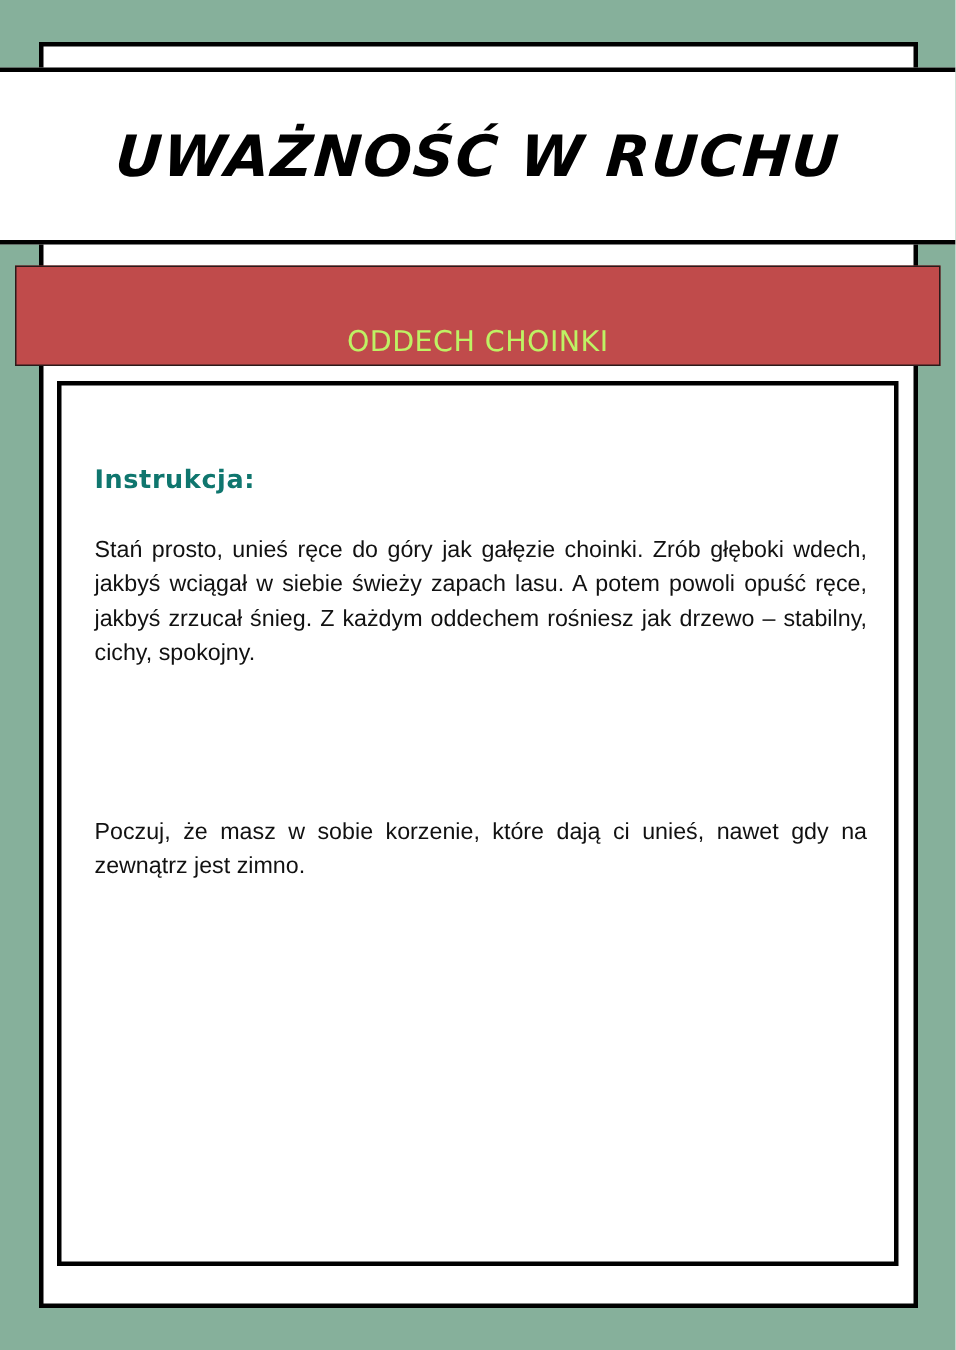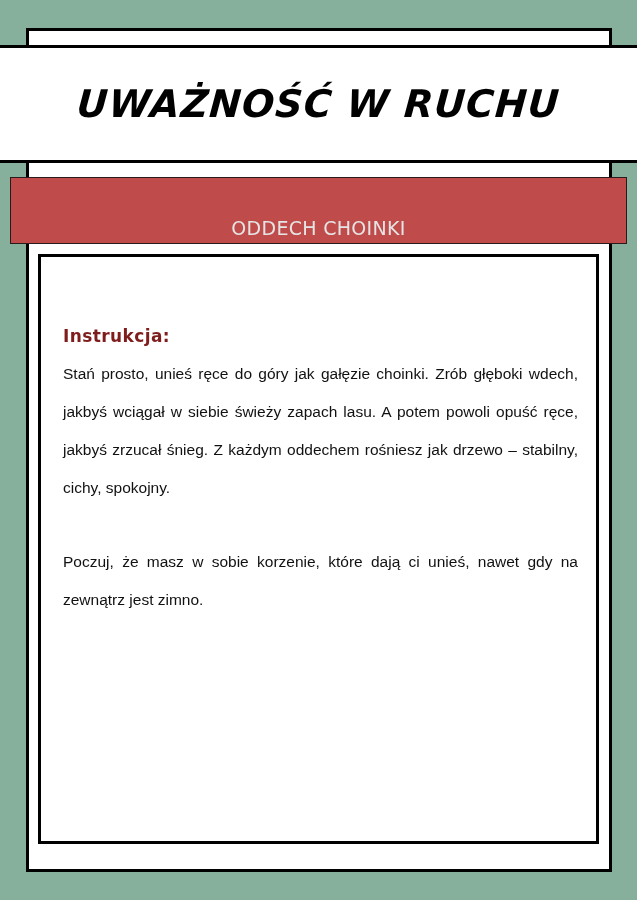--- a/index.html
+++ b/index.html
@@ -23,34 +23,34 @@
     font-size: 38px; letter-spacing: 1px; color: #000000;
     transform: skewX(-4deg);
   }
   .banner {
     position: absolute; left: 10px; top: 177px; width: 615px; height: 65px;
     background: #c04b4b; border: 1px solid #2a1a1a;
     display: flex; align-items: center; justify-content: center;
   }
   .banner-text {
     font-family: "DejaVu Sans", sans-serif;
-    font-size: 19px; color: #e5e5e5; letter-spacing: 0.3px; margin-top: 35px;
+    font-size: 19px; color: #bef264; letter-spacing: 0.3px; margin-top: 35px;
   }
   .inner-box {
     position: absolute; left: 38px; top: 254px; width: 555px; height: 584px;
     background: #ffffff; border: 3px solid #000000;
   }
   .instr-heading {
     position: absolute; left: 22px; top: 53px;
     font-family: "DejaVu Sans", sans-serif; font-weight: bold;
-    font-size: 17px; color: #7f1d1d; letter-spacing: 0.4px; margin-top: 16px;
+    font-size: 17px; color: #0f766e; letter-spacing: 0.4px;
   }
   .para {
     position: absolute; left: 22px; width: 515px;
-    font-size: 15.5px; line-height: 38px; color: #111111;
+    font-size: 15.5px; line-height: 23px; color: #111111;
     text-align: justify; margin: 0;
   }
   .p1 { top: 98px; }
   .p2 { top: 286px; }
 </style>
 </head>
 <body>
 
 <div class="outer-frame"></div>
 

